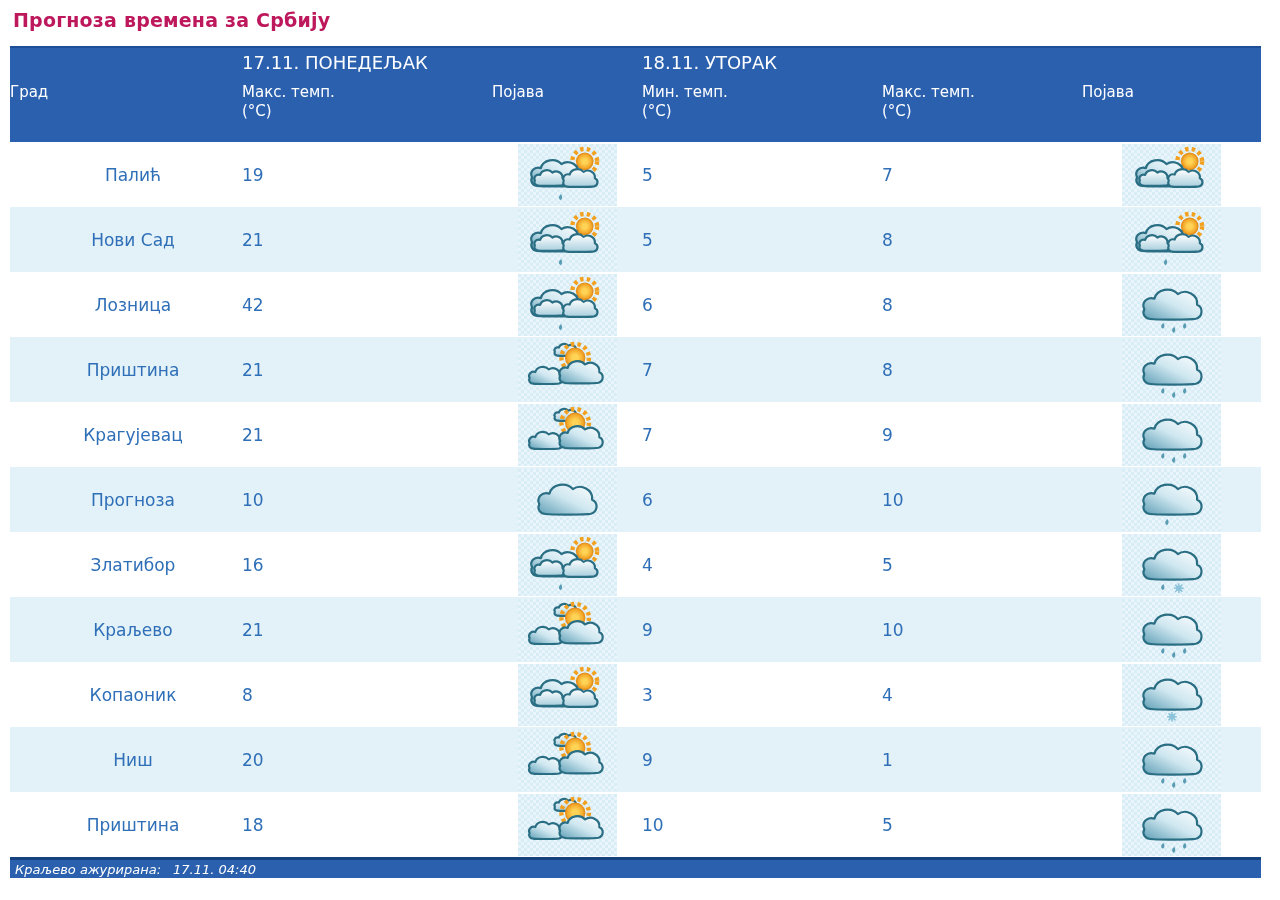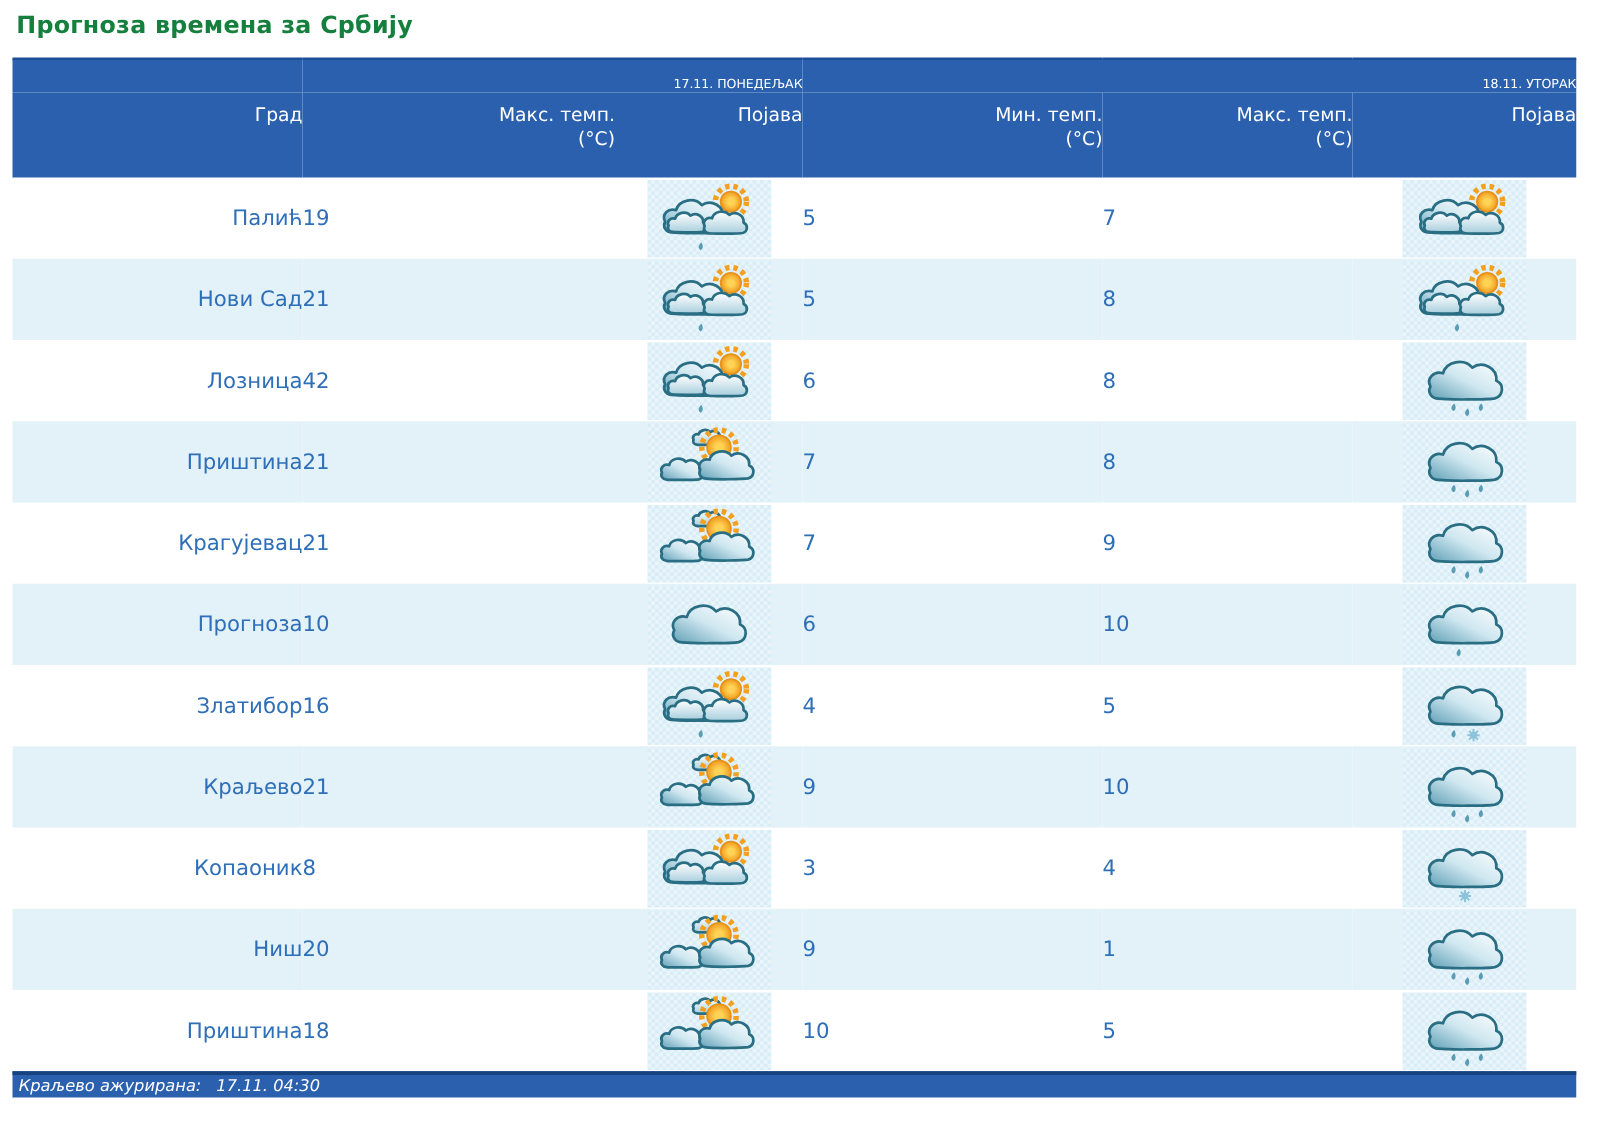--- a/index.html
+++ b/index.html
@@ -1,29 +1,29 @@
 <!DOCTYPE html>
 <html><head>
 <meta charset="utf-8">
 <style>
   html,body{margin:0;padding:0;background:#ffffff;}
   body{font-family:"DejaVu Sans","Liberation Sans",sans-serif;}
   .page{width:1280px;height:900px;position:relative;overflow:hidden;background:#fff;}
-  .title{margin:0;padding:9px 0 0 13px;font-size:19px;font-weight:bold;color:#15803d;letter-spacing:.2px;}
+  .title{margin:0;padding:9px 0 0 13px;font-size:19px;font-weight:bold;color:#be185d;letter-spacing:.2px;}
   .table-wrap{margin:15px 0 0 10px;width:1251px;}
   table.forecast{border-collapse:collapse;table-layout:fixed;width:1251px;border-top:2px solid #1d4e97;}
   col.c-city{width:232px;} col.c-t1{width:250px;} col.c-i1{width:150px;}
   col.c-t2{width:240px;} col.c-t3{width:200px;} col.c-i2{width:179px;}
   thead th{background:#2a60ae;color:#ffffff;font-weight:normal;padding:0;}
-  tr.date-row th{font-size:10px;height:25px;vertical-align:bottom;padding-bottom:1px;text-align:right;}
-  tr.label-row th{font-size:15px;height:59px;vertical-align:top;padding-top:9px;text-align:right;line-height:19px;}
+  tr.date-row th{font-size:18px;height:25px;vertical-align:bottom;padding-bottom:1px;text-align:left;}
+  tr.label-row th{font-size:15px;height:59px;vertical-align:top;padding-top:9px;text-align:left;line-height:19px;}
   tr.label-row .unit{display:block;font-size:15px;}
   tbody td{height:65px;font-size:17px;color:#2e6fb7;padding:0;}
   tbody tr:nth-child(even){background:#e3f1f8;}
-  td.city{text-align:right;padding-left:14px;}
+  td.city{text-align:center;padding-left:14px;}
   td.num{}
   td.icon-cell{text-align:center;vertical-align:middle;}
   .icon-box{
     display:inline-flex;align-items:center;justify-content:center;
     width:99px;height:62px;vertical-align:middle;
     background-color:#d9edf7;
     background-image:
       linear-gradient(45deg, rgba(255,255,255,.45) 25%, transparent 25%, transparent 75%, rgba(255,255,255,.45) 75%),
       linear-gradient(45deg, rgba(255,255,255,.45) 25%, transparent 25%, transparent 75%, rgba(255,255,255,.45) 75%);
     background-size:6px 6px;background-position:0 0,3px 3px;
@@ -694,16 +694,16 @@
                   <path transform="translate(32 38)" d="M1.7 0 C 2.9 1.9 2.7 3.7 1.3 4.5 C -0.4 3.6 -0.5 1.7 1.7 0 Z" fill="#5a9cb3"></path>
                   <path transform="translate(40 35)" d="M1.7 0 C 2.9 1.9 2.7 3.7 1.3 4.5 C -0.4 3.6 -0.5 1.7 1.7 0 Z" fill="#5a9cb3"></path>
                 </svg>
               </span></td>
           </tr>
         </tbody>
     </table>
   </div>
 
   <div class="footer-bar">
-    <span>Краљево ажурирана:</span><span class="value">17.11. 04:30</span>
+    <span>Краљево ажурирана:</span><span class="value">17.11. 04:40</span>
   </div>
 
 </div>
 
 </body></html>

